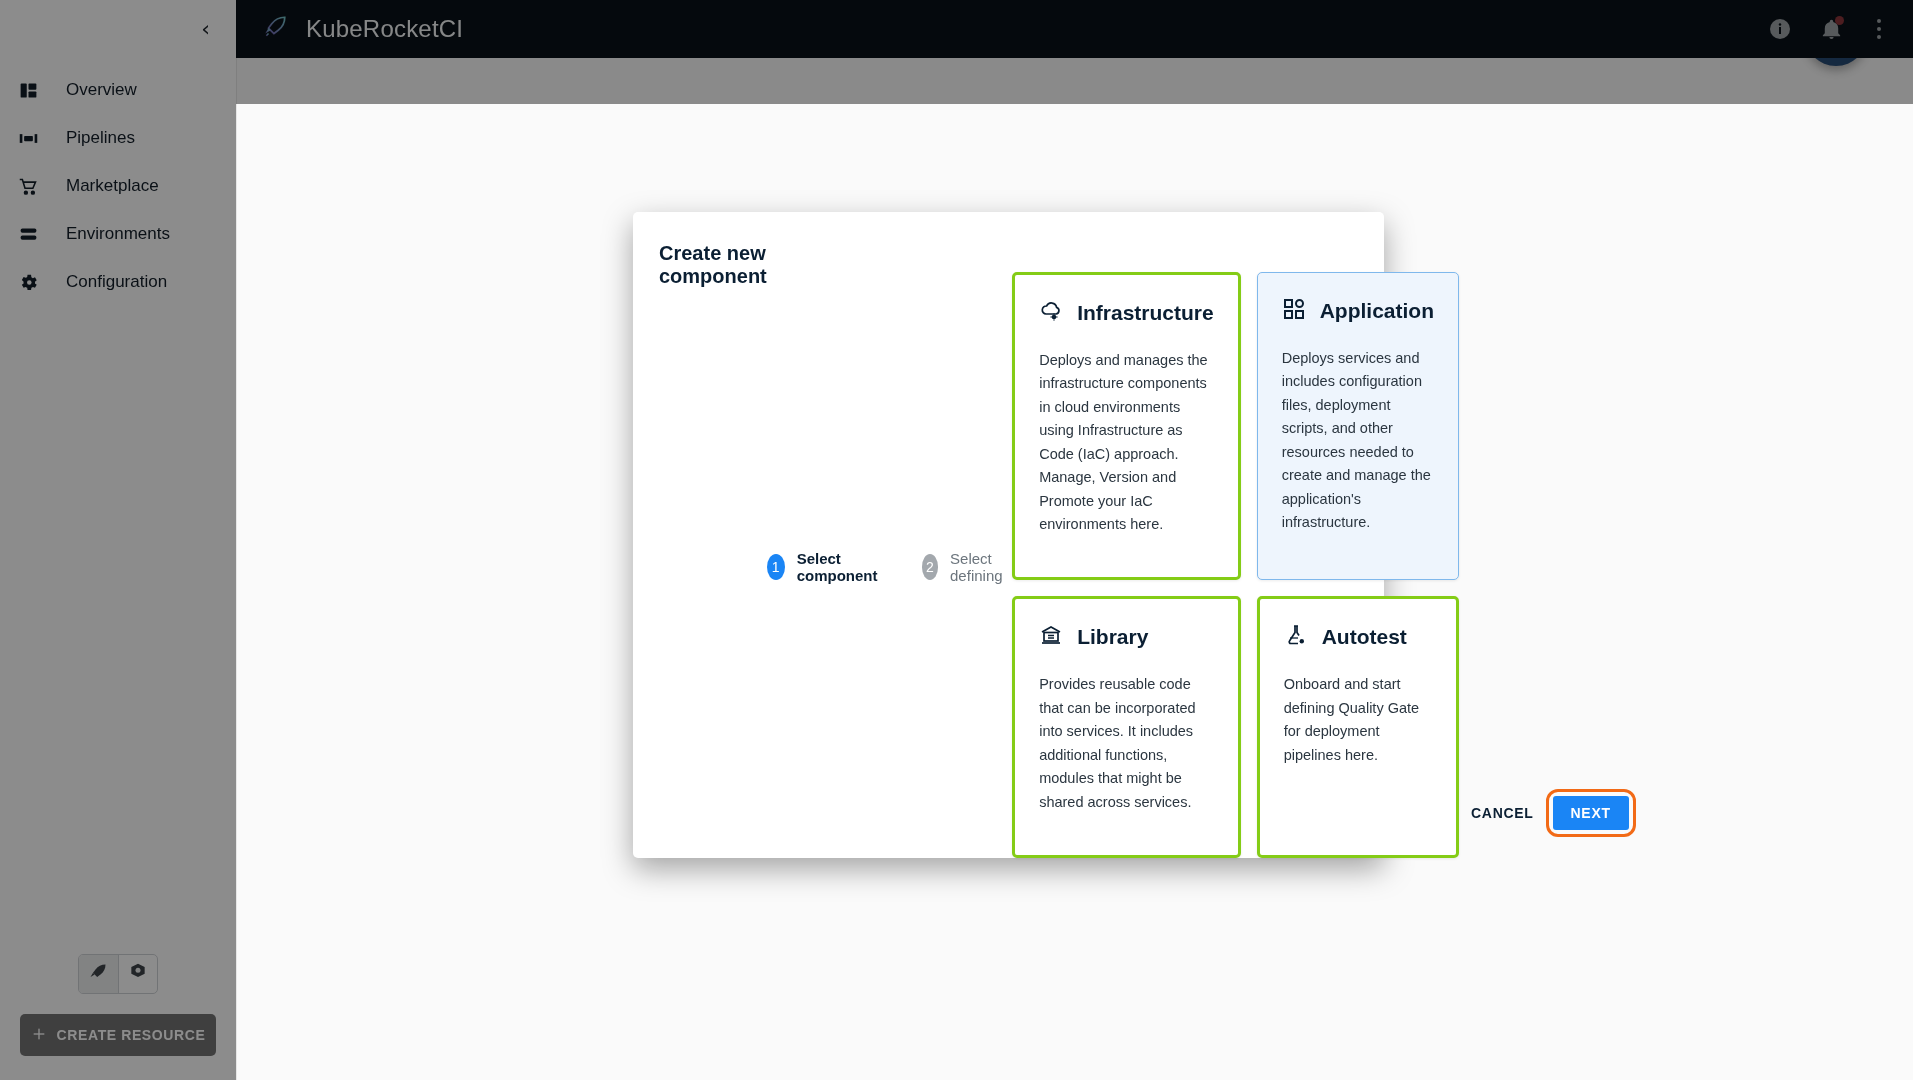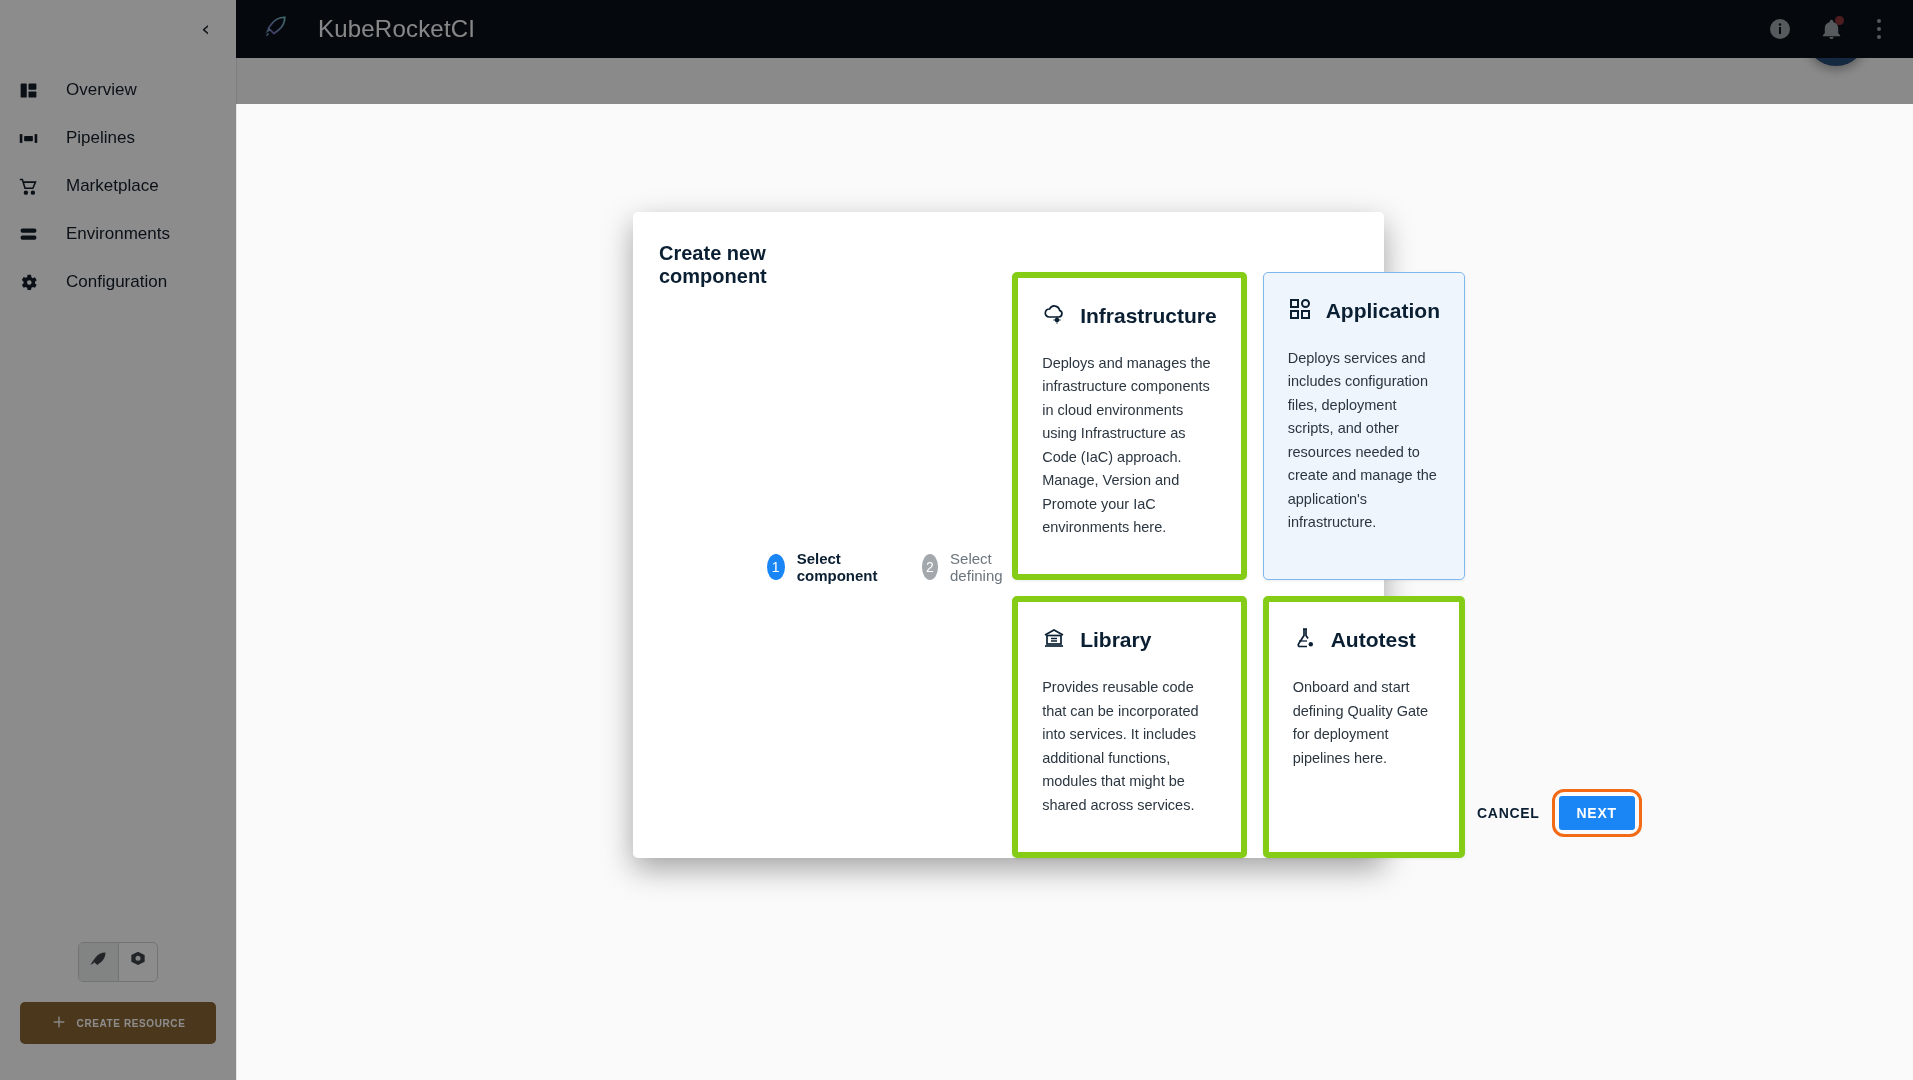--- a/index.html
+++ b/index.html
@@ -13,21 +13,21 @@
 
   
   .dimmed { filter: brightness(0.55) saturate(0.55); }
 
   
   .topbar {
     position: absolute; left: 236px; top: 0; right: 0; height: 58px;
     background: #04121f; display: flex; align-items: center;
     padding: 0 26px; z-index: 5;
   }
-  .brand { display: flex; align-items: center; gap: 30px; }
+  .brand { display: flex; align-items: center; gap: 18px; }
   .brand-name {
     color: #f2f5f7; font-size: 24px; font-weight: 500; letter-spacing: .2px;
   }
   .topbar-actions {
     margin-left: auto; display: flex; align-items: center; gap: 28px;
   }
   .icon-btn { position: relative; cursor: pointer; display:flex; align-items:center; }
   .badge-dot {
     position: absolute; top: -2px; right: -1px; width: 9px; height: 9px;
     border-radius: 50%; background: #c4262e;
@@ -61,23 +61,23 @@
   .sidebar-bottom { margin-top: auto; padding: 0 0 24px 0; }
   .ctx-switch {
     margin: 0 auto 20px; width: 80px; height: 40px; display: flex;
     border: 1px solid #ccd2d8; border-radius: 5px; overflow: hidden; background: #fff;
   }
   .ctx-switch > div {
     flex: 1; display: flex; align-items: center; justify-content: center; cursor: pointer;
   }
   .ctx-switch > div:first-child { background: #ebeef0; border-right: 1px solid #ccd2d8; }
   .create-resource {
-    margin: 12px auto; width: 196px; height: 42px; background: #a16207; color: #fff;
+    margin: 0 auto; width: 196px; height: 42px; background: #737373; color: #fff;
     border-radius: 5px; display: flex; align-items: center; justify-content: center;
-    gap: 10px; font-size: 10px; font-weight: 600; letter-spacing: .6px; cursor: pointer;
+    gap: 10px; font-size: 14px; font-weight: 600; letter-spacing: .6px; cursor: pointer;
   }
 
   
   .main {
     position: absolute; left: 236px; top: 58px; right: 0; bottom: 0;
     background: #fafafa; padding: 46px 56px 0 42px; overflow: hidden;
   }
 
   .fab {
     position: absolute; right: 46px; bottom: 38px; width: 62px; height: 62px;
@@ -110,21 +110,21 @@
   .step-num.inactive { background: #a3a8ad; }
   .step-label { font-size: 15px; color: #0b1f33; font-weight: 700; }
   .step-label.inactive { color: #6c757d; font-weight: 400; }
   .step-line { flex: 1; height: 1px; background: #d4d8dc; margin: 0 18px; }
 
   .cards {
     margin-top: 34px; display: grid; grid-template-columns: 1fr 1fr;
     gap: 16px;
   }
   .card {
-    border: 6px solid #84cc16; border-radius: 5px; background: #fff;
+    border: 3px solid #84cc16; border-radius: 5px; background: #fff;
     padding: 24px 24px 22px 24px; cursor: pointer; min-height: 206px;
     box-shadow: 0 1px 3px rgba(0,0,0,.08);
   }
   .card.selected { background: #eef5fd; border: 1px solid #7fb8ec; }
   .card-head {
     display: flex; align-items: center; gap: 14px;
   }
   .card-title { font-size: 21px; font-weight: 700; color: #0b1f33; }
   .card-desc {
     margin-top: 22px; font-size: 14.5px; line-height: 1.62; color: #2b3640;

